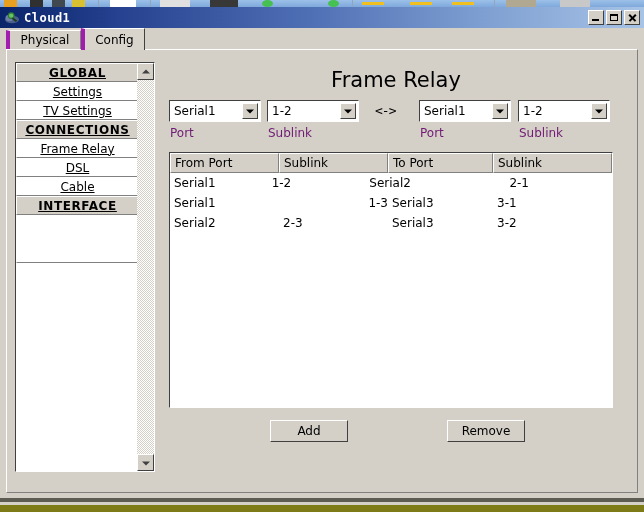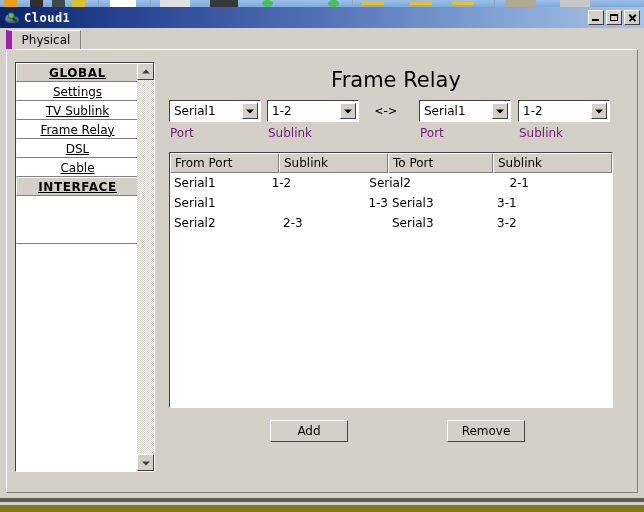--- a/index.html
+++ b/index.html
@@ -127,21 +127,21 @@
     width: 644px; height: 21px;
     background: #d4d0c8;
   }
   .tab {
     position: absolute;
     top: 2px;
     height: 19px;
     box-sizing: border-box;
     background: #d4d0c8;
     border-top: 1px solid #ffffff;
-    border-left: 6px solid #a21caf;
+    border-left: 4px solid #a21caf;
     border-right: 1px solid #808080;
     display: flex;
     align-items: center;
     justify-content: center;
     font-size: 12px;
     color: #000;
     cursor: default;
   }
   .tab.active {
     top: 0px;
@@ -461,34 +461,40 @@
       <div class="tb-btn">
           <span class="gl gl-close"></span>
         </div>
     </div>
   </div>
 
   <div id="tabstrip">
     <div class="tab" style="left:6px; width:75px;">
       <span>Physical</span>
     </div>
+    <div class="tab active" style="left:81px; width:64px;">
+      <span>Config</span>
+    </div>
   </div>
 
   <div id="client">
 
     <div id="sidebar">
       <div id="sidebar-list">
         <div class="side-row header">
             <span>GLOBAL</span>
           </div>
         <div class="side-row">
             <span>Settings</span>
           </div>
         <div class="side-row">
-            <span>TV Sublink</span>
+            <span>TV Settings</span>
+          </div>
+        <div class="side-row header">
+            <span>CONNECTIONS</span>
           </div>
         <div class="side-row">
             <span>Frame Relay</span>
           </div>
         <div class="side-row">
             <span>DSL</span>
           </div>
         <div class="side-row">
             <span>Cable</span>
           </div>

